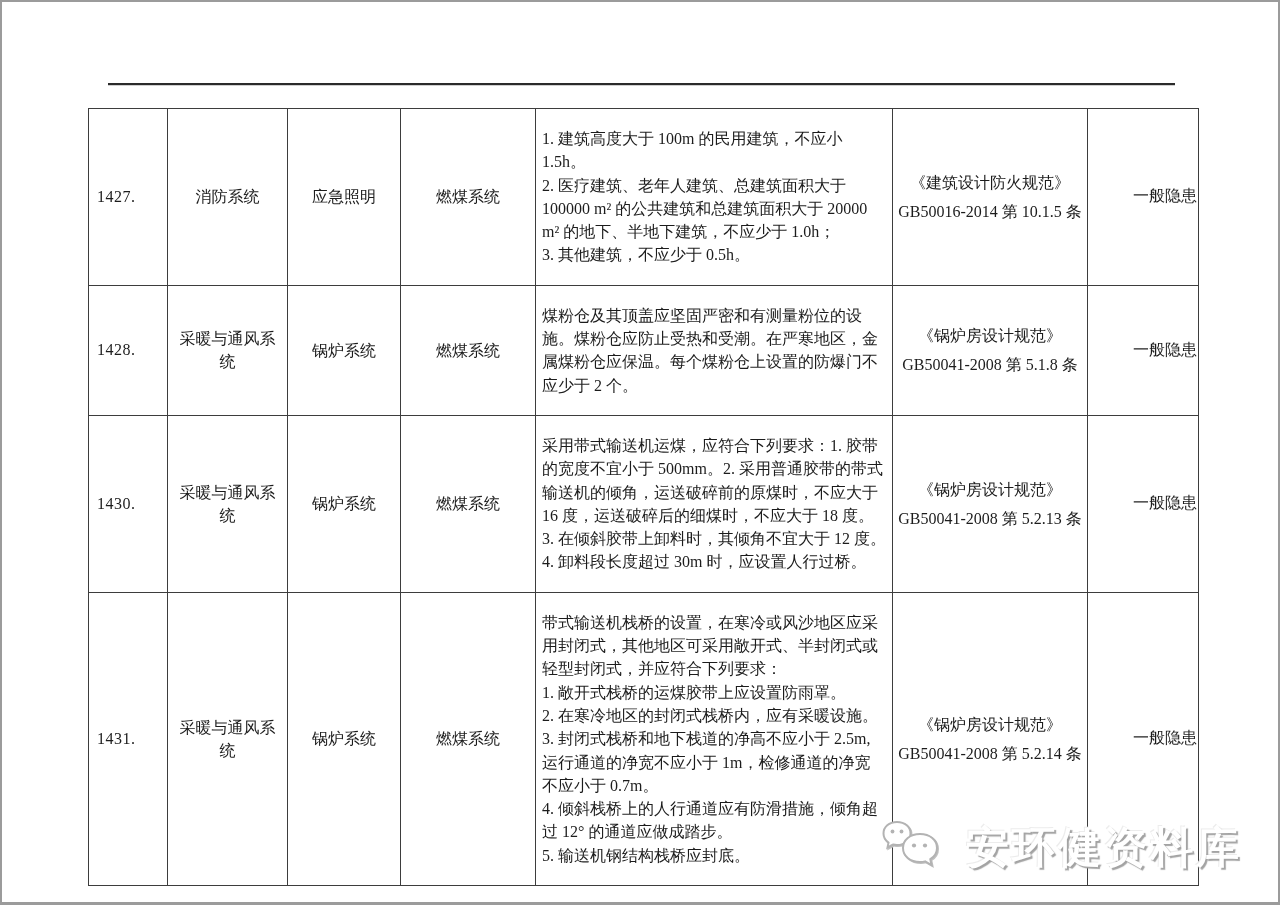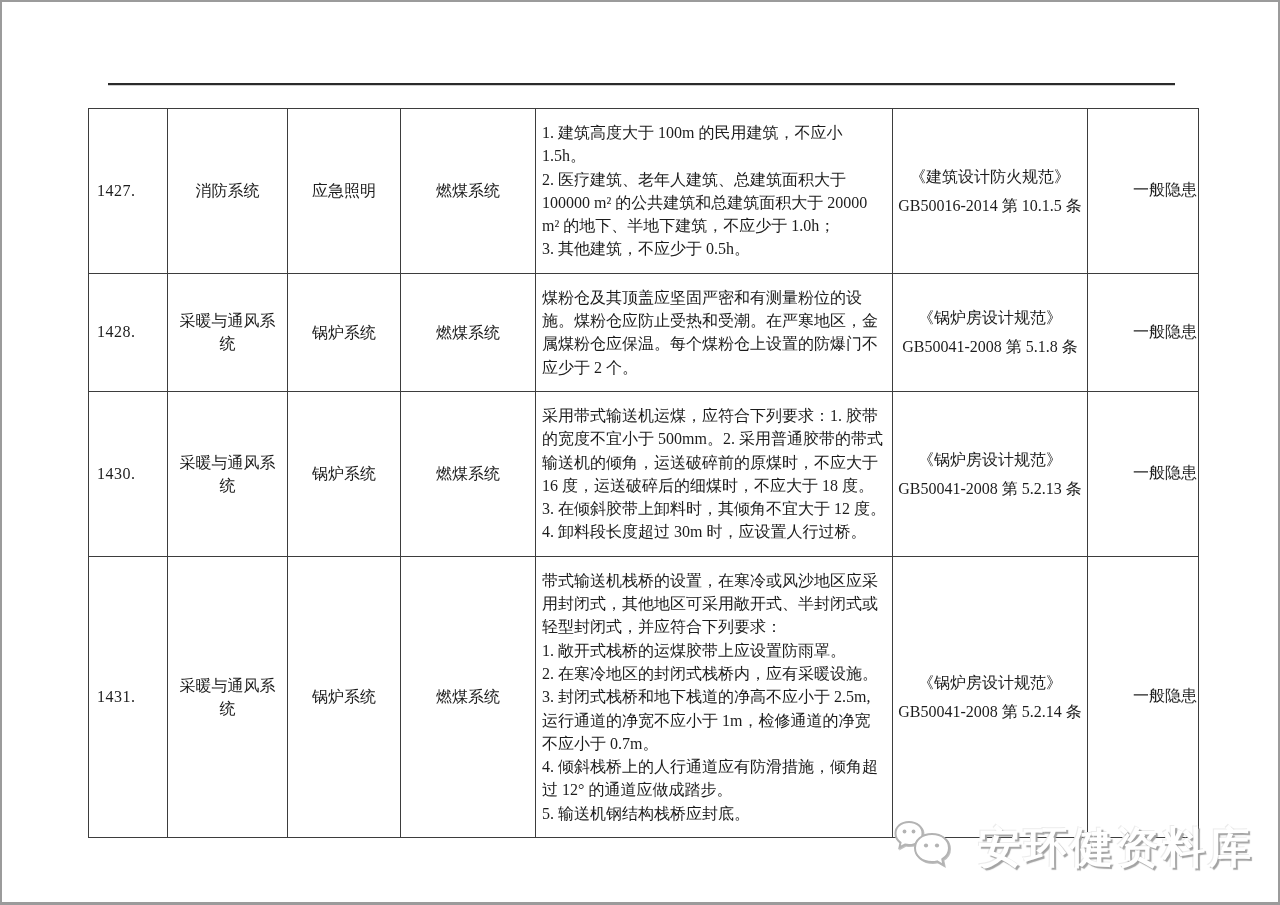--- a/index.html
+++ b/index.html
@@ -36,27 +36,27 @@
   table.hazard td {
     border: 1px solid #3d3d3d;
     vertical-align: middle;
     overflow: hidden;
     box-sizing: border-box;
   }
   td.c-no     { padding-left: 8px;  text-align: left; letter-spacing: 0.5px; }
   td.c-sys,
   td.c-sub,
   td.c-item   { padding: 16px 8px; text-align: center; line-height: 23px; }
-  td.c-desc   { padding: 12px 6px; text-align: left; white-space: pre-line; line-height: 23.3px; }
+  td.c-desc   { padding: 18px 6px; text-align: left; white-space: pre-line; line-height: 23.3px; }
   td.c-basis  { padding: 10px 3px;  text-align: center; white-space: pre-line; line-height: 29px; }
   td.c-level  { text-align: right; }
   .watermark {
     position: absolute;
     top: 816px;
-    right: 24px;
+    right: 36px;
     display: flex;
     align-items: center;
     gap: 24px;
     text-align: center;
   }
   .watermark .wm-text {
     font-size: 43px;
     font-weight: bold;
     letter-spacing: 3px;
     color: #ffffff;

